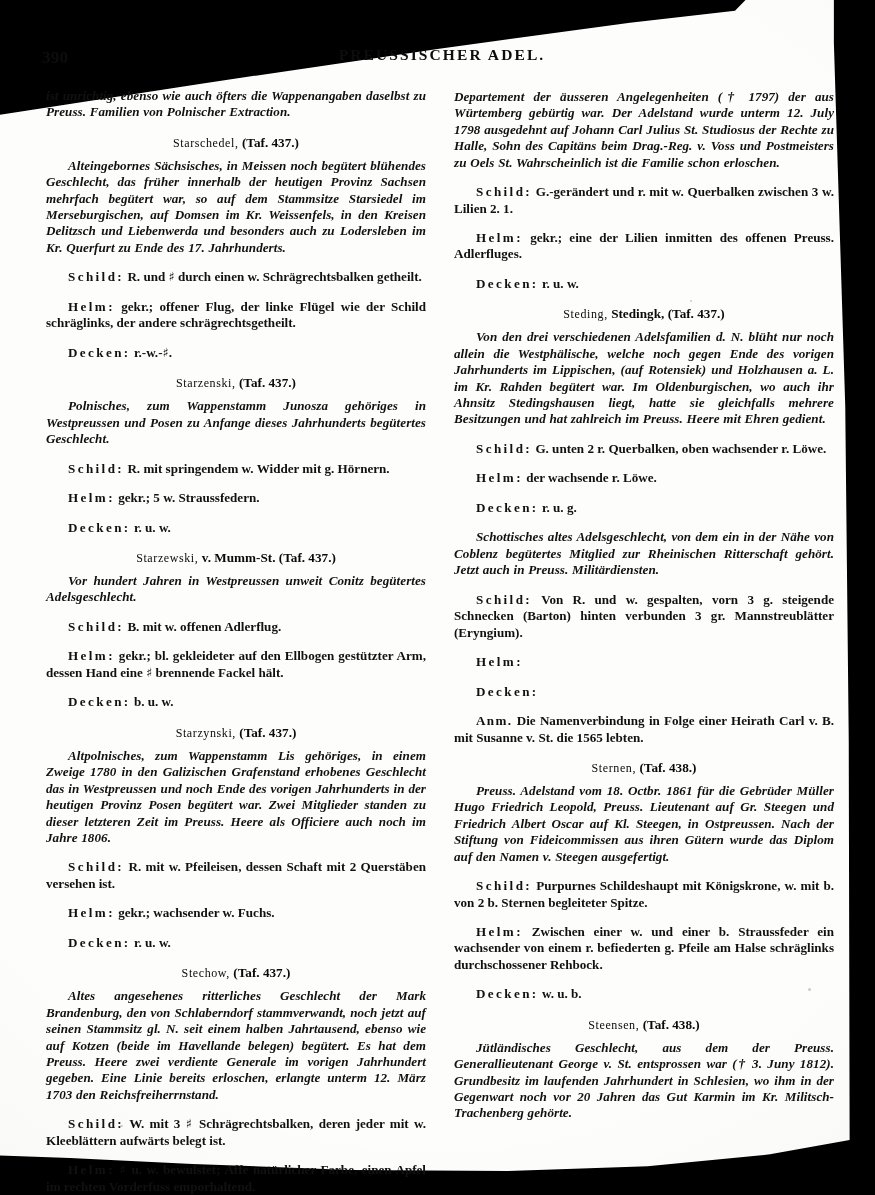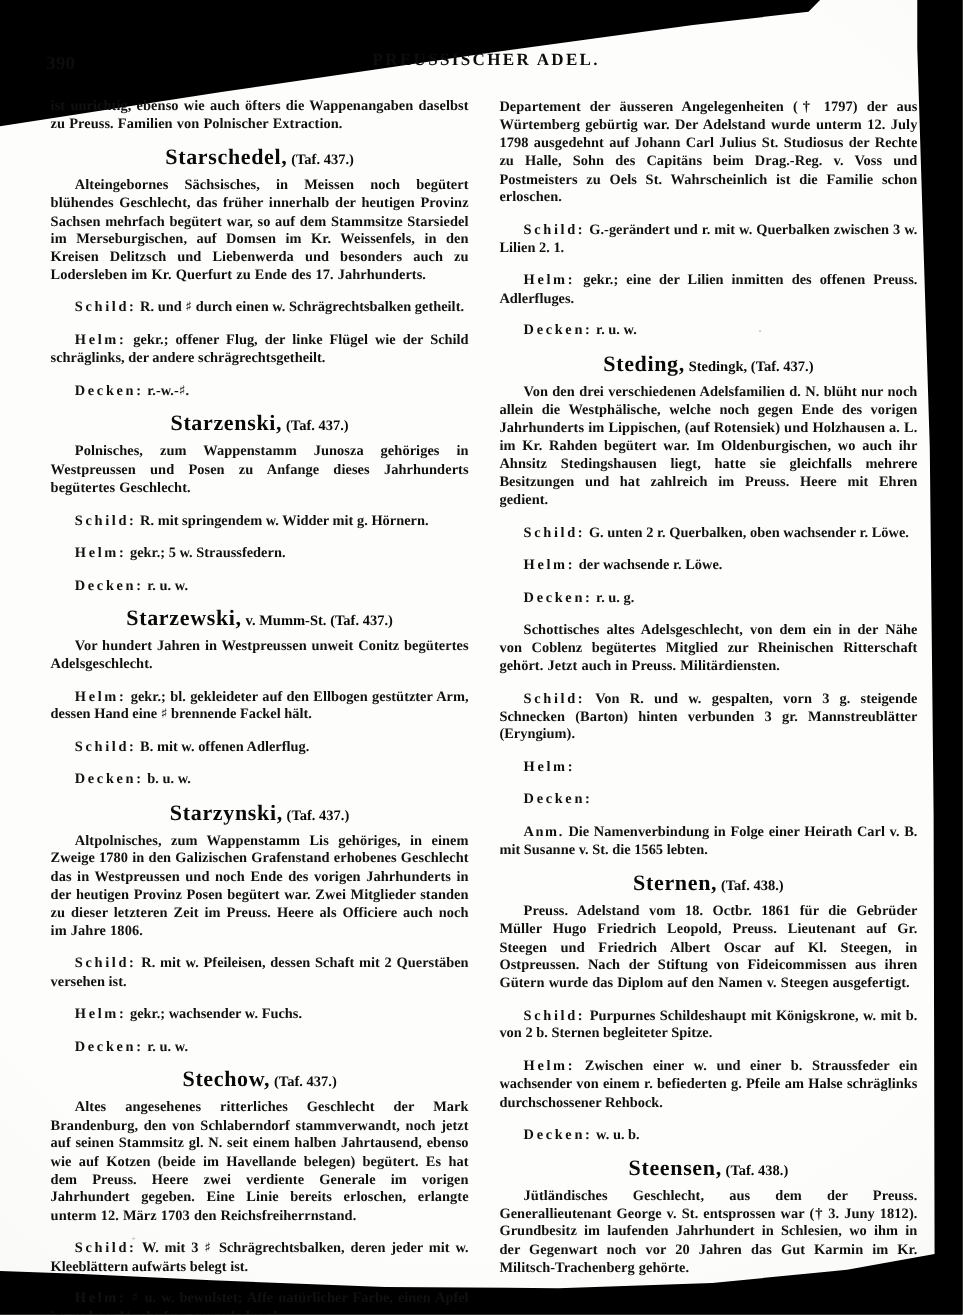--- a/index.html
+++ b/index.html
@@ -115,33 +115,34 @@
   .para {
     font-size: 13.1px;
     line-height: 16.4px;
     color: #111;
     text-align: justify;
     text-align-last: left;
     margin: 0 0 0 0;
     letter-spacing: 0.05px;
     word-spacing: 0.4px;
     font-weight: 600;
+    font-style: italic;
   }
   .para.indent { text-indent: 22px; }
 
   .entry-title {
     text-align: center;
     margin: 13px 0 6px 0;
     font-size: 13.5px;
     color: #0a0a0a;
     line-height: 18px;
   }
   .entry-title .name {
-    font-weight: 700;
-    font-size: 20px;
+    font-weight: 400;
+    font-size: 12px;
     letter-spacing: 0.6px;
   }
   .entry-title .alt {
     font-weight: 600;
     font-size: 13.2px;
     text-align: right;
   }
   .entry-title .taf {
     font-weight: 600;
     font-size: 13.2px;
@@ -208,22 +209,22 @@
           <div>
             <div class="entry-title"><span class="name">Starzenski,</span> <span class="taf">(Taf. 437.)</span></div>
             <p class="para indent">Polnisches, zum Wappenstamm Junosza gehöriges in Westpreussen und Posen zu Anfange dieses Jahrhunderts begütertes Geschlecht.</p>
             <p class="field"><span class="lbl">Schild:</span><span> R. mit springendem w. Widder mit g. Hörnern.</span></p>
             <p class="field"><span class="lbl">Helm:</span><span> gekr.; 5 w. Straussfedern.</span></p>
             <p class="field"><span class="lbl">Decken:</span><span> r. u. w.</span></p>
           </div>
           <div>
             <div class="entry-title"><span class="name">Starzewski,</span> <span class="alt">v. Mumm-St.</span> <span class="taf">(Taf. 437.)</span></div>
             <p class="para indent">Vor hundert Jahren in Westpreussen unweit Conitz begütertes Adelsgeschlecht.</p>
+            <p class="field"><span class="lbl">Schild:</span><span> B. mit w. offenen Adlerflug.</span></p>
             <p class="field"><span class="lbl">Helm:</span><span> gekr.; bl. gekleideter auf den Ellbogen gestützter Arm, dessen Hand eine <span class="sym">♯</span> brennende Fackel hält.</span></p>
-            <p class="field"><span class="lbl">Schild:</span><span> B. mit w. offenen Adlerflug.</span></p>
             <p class="field"><span class="lbl">Decken:</span><span> b. u. w.</span></p>
           </div>
           <div>
             <div class="entry-title"><span class="name">Starzynski,</span> <span class="taf">(Taf. 437.)</span></div>
             <p class="para indent">Altpolnisches, zum Wappenstamm Lis gehöriges, in einem Zweige 1780 in den Galizischen Grafenstand erhobenes Geschlecht das in Westpreussen und noch Ende des vorigen Jahrhunderts in der heutigen Provinz Posen begütert war. Zwei Mitglieder standen zu dieser letzteren Zeit im Preuss. Heere als Officiere auch noch im Jahre 1806.</p>
             <p class="field"><span class="lbl">Schild:</span><span> R. mit w. Pfeileisen, dessen Schaft mit 2 Querstäben versehen ist.</span></p>
             <p class="field"><span class="lbl">Helm:</span><span> gekr.; wachsender w. Fuchs.</span></p>
             <p class="field"><span class="lbl">Decken:</span><span> r. u. w.</span></p>
           </div>
           <div>

